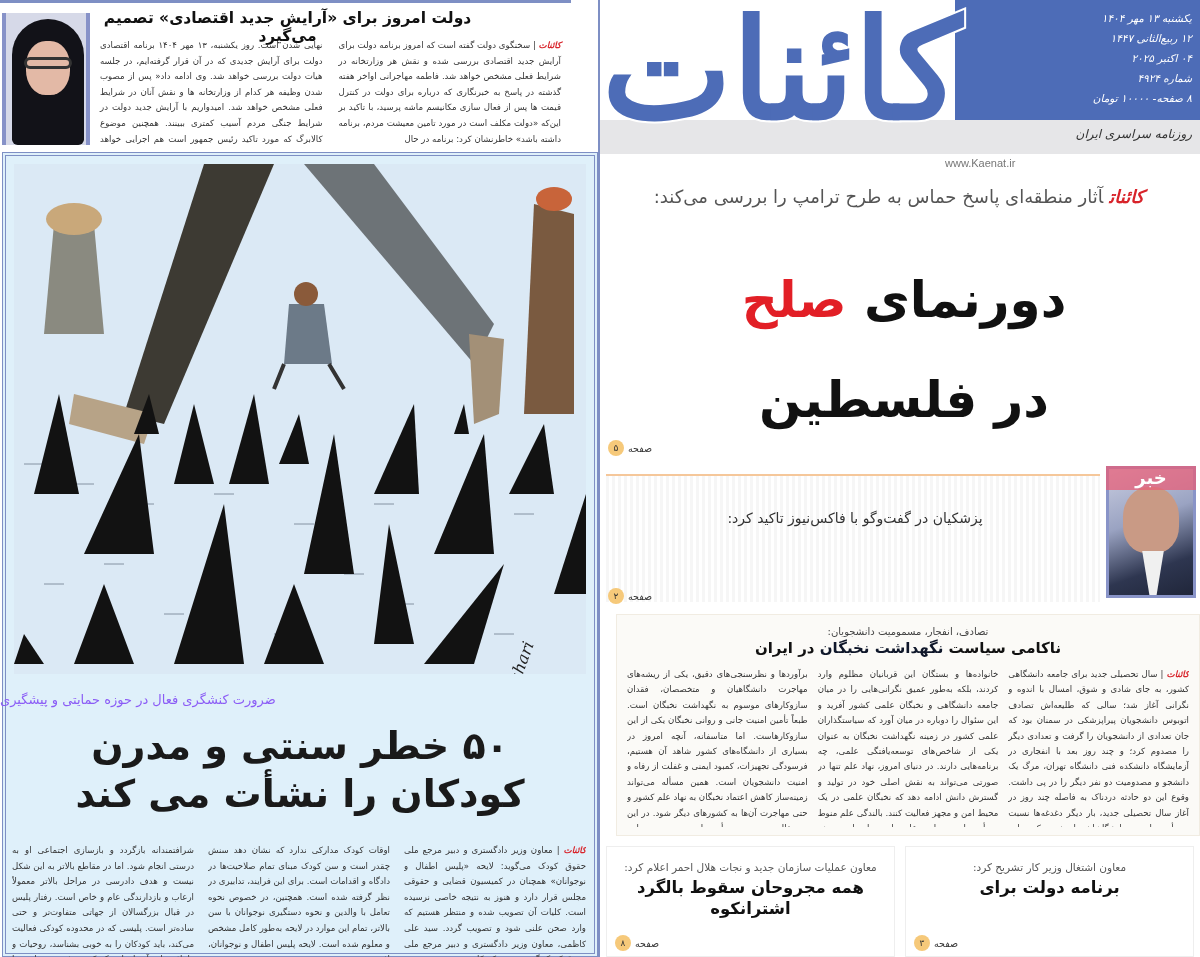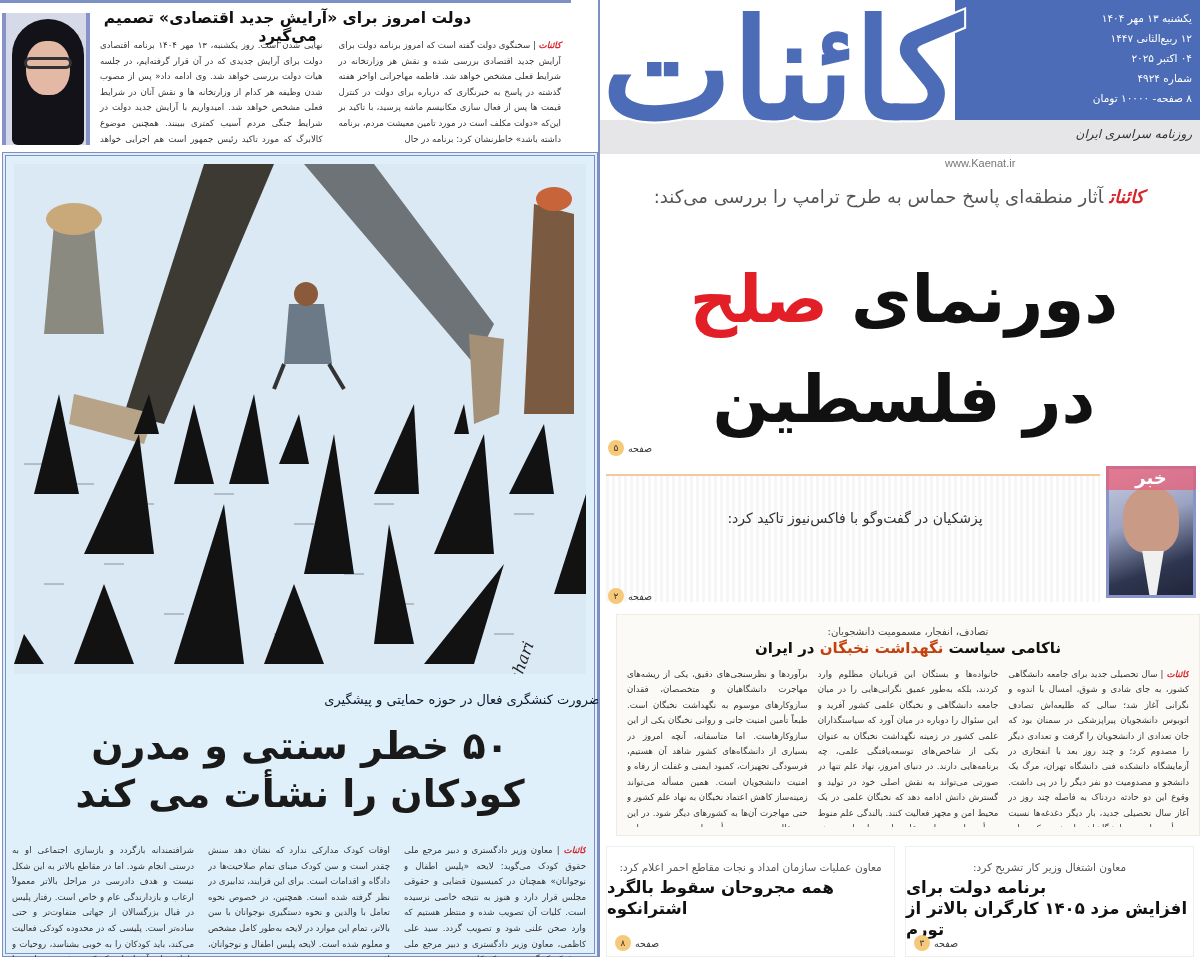--- a/index.html
+++ b/index.html
@@ -13,75 +13,75 @@
   .mast-blue { position: absolute; top: 0; right: 0; width: 600px; height: 120px; background: #4d6cb7; }
   .mast-gray { position: absolute; top: 120px; right: 0; width: 600px; height: 34px; background: #e6e6e8; }
   .logo {
     position: absolute; top: -18px; left: 2px; width: 360px; height: 175px;
     font-family: "DejaVu Serif", serif; font-weight: bold; font-size: 138px; line-height: 175px;
     color: #4d6cb7; text-align: center; letter-spacing: -6px;
     -webkit-text-stroke: 4px #ffffff; paint-order: stroke fill;
   }
   .logo-bg { position: absolute; top: 0; left: 0; width: 355px; height: 120px; background: #ffffff; }
   .mast-info { position: absolute; top: 8px; right: 8px; width: 200px; color: #fff; font-size: 10.5px; line-height: 20px; text-align: right; }
-  .mast-info div { white-space: nowrap; }
+  .mast-info div { white-space: nowrap; font-style: italic; }
   .site-url { position: absolute; top: 129px; left: 345px; font-family: "Liberation Sans", sans-serif; font-size: 11px; color: #777; direction: ltr; margin-top: 28px; }
   .tagline { position: absolute; top: 127px; right: 8px; font-family: "DejaVu Serif", serif; font-style: italic; font-size: 12px; color: #333; }
 
   .main-story { position: absolute; top: 158px; right: 0; width: 600px; height: 300px; }
   .kicker { position: absolute; top: 28px; right: 22px; left: 20px; text-align: center; font-size: 18px; color: #555; white-space: nowrap; }
   .kicker .brand { color: #d8232a; font-weight: bold; font-family: "DejaVu Serif", serif; font-style: italic; margin-left: 6px; }
-  .big-head { position: absolute; top: 92px; right: 52px; left: 60px; text-align: center; font-weight: bold; font-size: 66px; line-height: 100px; color: #111; letter-spacing: -1px; }
+  .big-head { position: absolute; top: 92px; right: 52px; left: 60px; text-align: center; font-weight: bold; font-size: 50px; line-height: 100px; color: #111; letter-spacing: -1px; }
   .big-head .red { color: #e21f26; }
   .page-ref { position: absolute; font-size: 9.5px; color: #333; display: flex; align-items: center; gap: 4px; direction: rtl; }
   .page-badge { display: inline-block; width: 16px; height: 16px; border-radius: 50%; background: #f6c97a; color: #333; font-size: 9px; line-height: 16px; text-align: center; }
 
   .second-story { position: absolute; top: 466px; right: 0; width: 600px; height: 140px; }
   .second-bg {
     position: absolute; top: 8px; right: 100px; left: 6px; height: 128px;
     background: repeating-linear-gradient(90deg, #f6f6f6 0 3px, #ffffff 3px 6px);
     border-top: 2px solid #f5c79a;
   }
   .pez-photo { position: absolute; top: 0; right: 4px; width: 90px; height: 132px; background: linear-gradient(160deg, #c9cde0 0%, #9aa3c2 40%, #2e3650 75%, #20263a 100%); border: 3px solid #8994c8; }
   .pez-face { position: absolute; top: 18px; right: 14px; width: 56px; height: 66px; border-radius: 45% 45% 40% 40%; background: #c99a85; }
   .pez-shirt { position: absolute; bottom: 0; right: 22px; width: 36px; height: 44px; background: #f0f0f0; clip-path: polygon(20% 0, 80% 0, 60% 100%, 40% 100%); }
   .pez-tag { position: absolute; top: 0; right: 4px; width: 90px; height: 24px; background: rgba(231,95,120,0.75); color: #fff; font-weight: bold; font-size: 18px; line-height: 24px; text-align: center; }
   .sec-kicker { position: absolute; top: 44px; right: 110px; left: 20px; text-align: center; font-size: 14px; color: #333; }
   .sec-head { position: absolute; top: 70px; right: 110px; left: 20px; text-align: center; font-size: 28px; font-weight: bold; color: #111; }
 
   .third-story { position: absolute; top: 614px; right: 0; width: 584px; height: 222px; background: #fbfaf7; border: 1px solid #f1ece2; }
   .third-kicker { position: absolute; top: 11px; left: 0; right: 0; text-align: center; font-size: 10px; color: #444; }
   .third-head { position: absolute; top: 24px; left: 0; right: 0; text-align: center; font-size: 15px; font-weight: bold; color: #111; }
-  .third-head .red { color: #c2410c; }
+  .third-head .red { color: #0f172a; }
   .cols3 { position: absolute; top: 52px; right: 10px; left: 10px; bottom: 8px; display: flex; gap: 10px; }
   .col { flex: 1; font-size: 8.6px; line-height: 15.4px; color: #333; text-align: justify; overflow: hidden; }
   .col .brand-sm { color: #d8232a; font-weight: bold; font-style: italic; }
 
   .bottom-row { position: absolute; top: 846px; right: 0; width: 600px; height: 111px; display: flex; gap: 10px; padding: 0 6px; }
   .bottom-box { flex: 1; position: relative; background: #fff; border: 1px solid #eeeeee; }
   .bb-kicker { position: absolute; top: 14px; left: 0; right: 0; text-align: center; font-size: 10.5px; color: #555; }
-  .bb-head { position: absolute; top: 30px; left: 0; right: 0; text-align: left; font-size: 16.5px; font-weight: bold; line-height: 21px; color: #111; }
+  .bb-head { position: absolute; top: 30px; left: 0; right: 0; text-align: center; font-size: 16.5px; font-weight: bold; line-height: 21px; color: #111; }
 
   
   .left { position: absolute; left: 0; top: 0; width: 600px; height: 957px; background: #fff; }
   .left-top { position: absolute; top: 0; left: 0; width: 571px; height: 148px; border-top: 3px solid #7e8fc4; }
   .lt-head { position: absolute; top: 6px; right: 96px; left: 100px; text-align: center; font-size: 15.5px; font-weight: bold; color: #111; }
   .lt-cols { position: absolute; top: 35px; right: 10px; left: 100px; display: flex; gap: 16px; }
   .lt-col { flex: 1; font-size: 8.6px; line-height: 15.6px; color: #333; text-align: justify; }
   .lt-col .brand-sm { color: #d8232a; font-weight: bold; font-style: italic; }
   .official-photo { position: absolute; top: 10px; left: 2px; width: 88px; height: 132px; background: #d6d9e8; border-left: 4px solid #8792c8; border-right: 4px solid #8792c8; overflow: hidden; }
   .hijab { position: absolute; top: 6px; left: 6px; width: 72px; height: 126px; background: #121218; border-radius: 38px 38px 6px 6px; }
   .face { position: absolute; top: 28px; left: 20px; width: 44px; height: 54px; background: #e3b9a6; border-radius: 45%; }
   .glasses { position: absolute; top: 44px; left: 18px; width: 48px; height: 12px; border: 3px solid #333; border-radius: 6px; }
 
   .cartoon-frame { position: absolute; top: 152px; left: 2px; width: 596px; height: 805px; border: 4px double #7e8fc4; background: #dff0fa; }
   .cartoon { position: absolute; top: 8px; left: 8px; width: 572px; height: 510px; background: #dbe9f5; overflow: hidden; }
   .cartoon svg { width: 100%; height: 100%; }
 
-  .feat-kicker { position: absolute; top: 692px; left: 0; width: 600px; text-align: right; font-size: 13px; color: #0f172a; padding-left: 32px; }
+  .feat-kicker { position: absolute; top: 692px; left: 0; width: 600px; text-align: left; font-size: 13px; color: #8b5cf6; }
   .feat-head { position: absolute; top: 722px; left: 40px; right: 40px; text-align: center; font-size: 38px; line-height: 48px; font-weight: bold; color: #1a1a1a; }
   .feat-cols { position: absolute; top: 843px; left: 12px; right: 14px; bottom: 0; display: flex; gap: 14px; }
   .feat-col { flex: 1; font-size: 8.6px; line-height: 15.6px; color: #333; text-align: justify; overflow: hidden; }
   .feat-col .brand-sm { color: #d8232a; font-weight: bold; font-style: italic; }
 
   .divider-v { position: absolute; top: 0; left: 598px; width: 4px; height: 957px; background: #7e8fc4; }
 </style>
 </head>
 <body>
 
@@ -231,29 +231,28 @@
       <div class="col">خانواده‌ها و بستگان این قربانیان مظلوم وارد کردند، بلکه به‌طور عمیق نگرانی‌هایی را در میان جامعه دانشگاهی و نخبگان علمی کشور آفرید و این سئوال را دوباره در میان آورد که سیاستگذاران علمی کشور در زمینه نگهداشت نخبگان به عنوان یکی از شاخص‌های توسعه‌یافتگی علمی، چه برنامه‌هایی دارند. در دنیای امروز، نهاد علم تنها در صورتی می‌تواند به نقش اصلی خود در تولید و گسترش دانش ادامه دهد که نخبگان علمی در یک محیط امن و مجهز فعالیت کنند. بالندگی علم منوط به تأمین امنیت جامعه علمی است. این امنیت، هم امنیت روانی را شامل می‌شود و هم امنیت جانی را. طبق</div>
       <div class="col">برآوردها و نظرسنجی‌های دقیق، یکی از ریشه‌های مهاجرت دانشگاهیان و متخصصان، فقدان سازوکارهای موسوم به نگهداشت نخبگان است. طبعاً تأمین امنیت جانی و روانی نخبگان یکی از این سازوکارهاست. اما متاسفانه، آنچه امروز در بسیاری از دانشگاه‌های کشور شاهد آن هستیم، فرسودگی تجهیزات، کمبود ایمنی و غفلت از رفاه و امنیت دانشجویان است. همین مسأله می‌تواند زمینه‌ساز کاهش اعتماد نخبگان به نهاد علم کشور و حتی مهاجرت آن‌ها به کشورهای دیگر شود. در این سرمقاله، به ضرورت تأمین امنیت و به‌روزرسانی تجهیزات در دانشگاه‌ها به‌عنوان یکی از ارکان کلیدی در نگهداشت نخبگان علمی پرداخته می‌شود.</div>
     </div>
   </div>
 
   <div class="bottom-row">
     <div class="bottom-box">
       <div class="bb-kicker">معاون اشتغال وزیر کار تشریح کرد:</div>
       <div class="bb-head">
         <div>برنامه دولت برای</div>
-        <div>افزایش مزد ۱۴۰۵ کارگران بالاتر از تورم</div>
       </div>
       <div class="page-ref" style="top:88px; left:8px;">
         <span>صفحه</span>
         <span class="page-badge">۳</span>
       </div>
     </div>
     <div class="bottom-box">
-      <div class="bb-kicker">معاون عملیات سازمان امداد و نجات مقاطع احمر اعلام کرد:</div>
+      <div class="bb-kicker">معاون عملیات سازمان جدید و نجات هلال احمر اعلام کرد:</div>
       <div class="bb-head">
         <div>همه مجروحان سقوط بالگرد اشترانکوه</div>
       </div>
       <div class="page-ref" style="top:88px; left:8px;">
         <span>صفحه</span>
         <span class="page-badge">۸</span>
       </div>
     </div>
   </div>
 </div>

